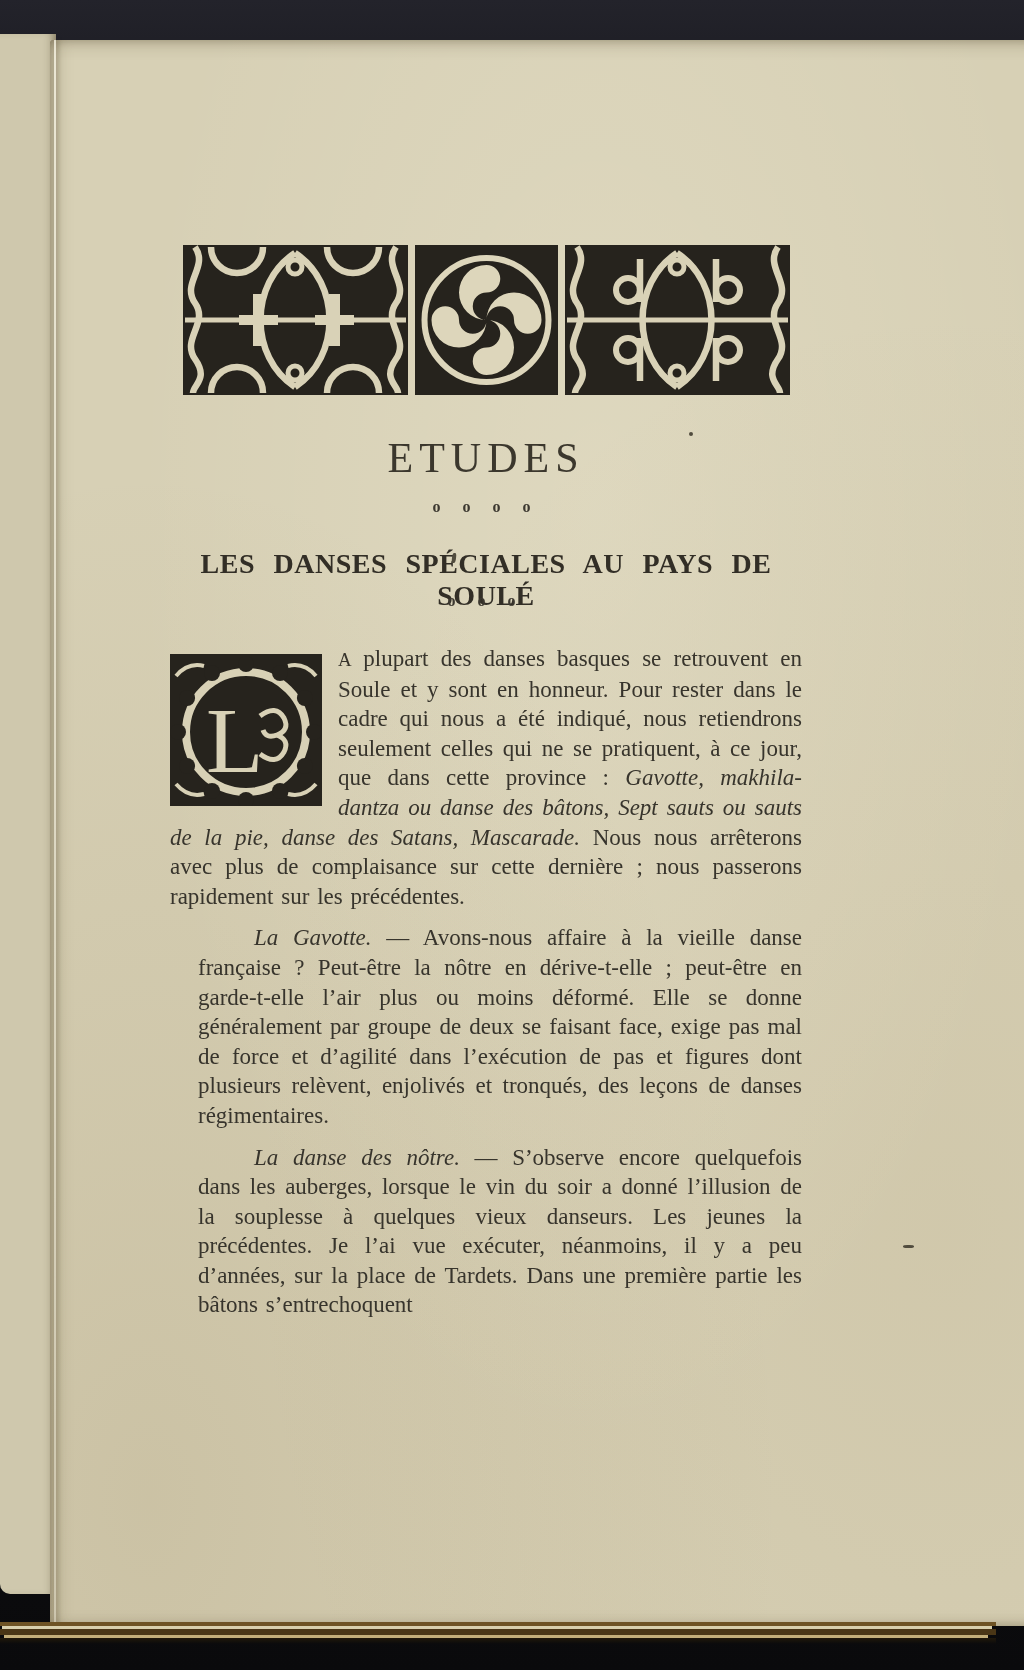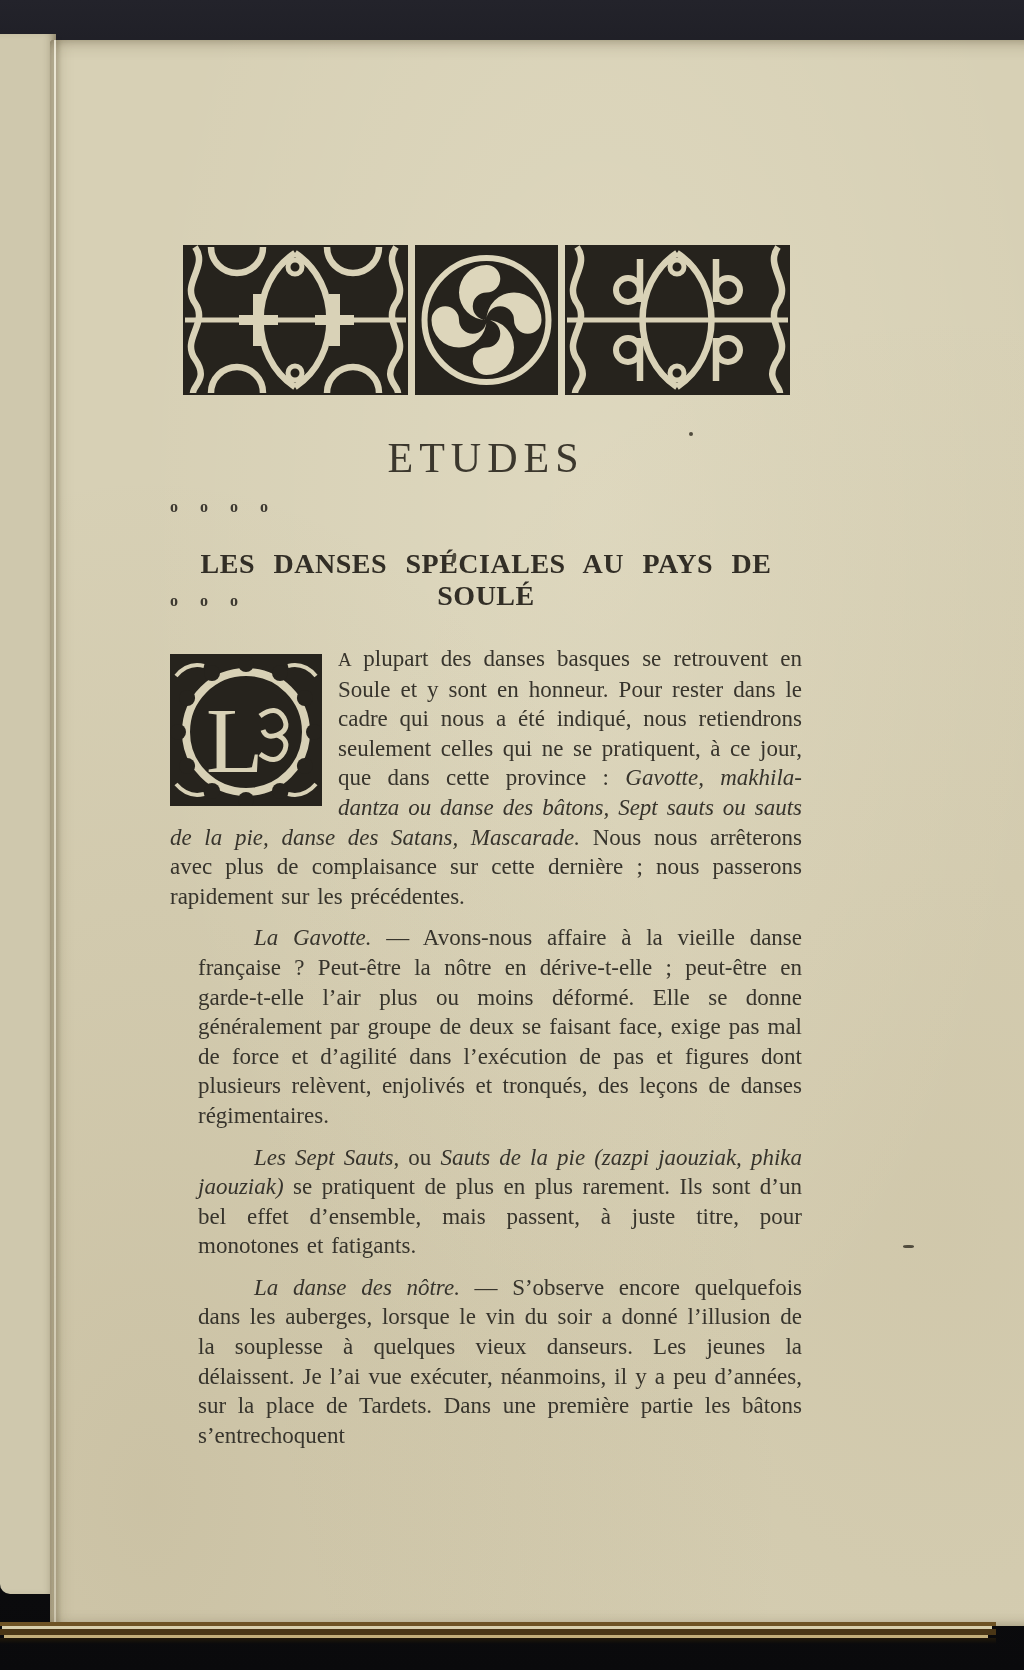--- a/index.html
+++ b/index.html
@@ -35,21 +35,21 @@
     background:linear-gradient(180deg,rgba(255,252,238,.7),rgba(255,252,238,.35));
     box-shadow:2px 0 4px rgba(70,56,30,.35);
   }
   .ornament-band{position:absolute;left:133px;top:205px;}
   .page-title{
     position:absolute;left:120px;top:394px;width:632px;text-align:center;
     font-size:42px;letter-spacing:6px;color:#3b372d;
     font-family:"Liberation Serif","DejaVu Serif",serif;
   }
   .dots{
-    position:absolute;left:120px;width:632px;
+    position:absolute;left:120px;width:632px;text-align:center;
     font-size:16px;letter-spacing:9px;color:#3c3830;font-weight:bold;
   }
   .dots-top{top:458px;}
   .dots-bottom{top:552px;}
   .section-title{
     position:absolute;left:120px;top:508px;width:632px;text-align:center;
     font-size:28px;font-weight:700;letter-spacing:.5px;word-spacing:11px;color:#322e26;
   }
   .article{
     position:absolute;left:120px;top:604px;width:632px;
@@ -178,22 +178,21 @@
       </g>
       <text x="36" y="118" font-size="94" fill="#d8d1b6" font-family="&quot;Liberation Serif&quot;,&quot;DejaVu Serif&quot;,serif">L</text>
       <g stroke="#d8d1b6" stroke-width="5" fill="none">
         <path d="M90,62 q16,-12 24,2 q6,12 -7,17 q-11,4 -14,-5"></path>
         <path d="M90,100 q16,12 24,-2 q6,-12 -7,-17"></path>
       </g>
     </svg>
   </span>
 <span class="sc">A </span><span class="rg">plupart des danses basques se retrouvent en Soule et y sont en honneur. Pour rester dans le cadre qui nous a été indiqué, nous retiendrons seulement celles qui ne se pratiquent, à ce jour, que dans cette province : </span><span class="it">Gavotte, makhila-dantza ou danse des bâtons, Sept sauts ou sauts de la pie, danse des Satans, Mascarade.</span><span class="rg"> Nous nous arrêterons avec plus de complaisance sur cette dernière ; nous passerons rapidement sur les précédentes.</span></p>
         <p class="para indent"><span class="it">La Gavotte.</span><span class="rg"> — Avons-nous affaire à la vieille danse française ? Peut-être la nôtre en dérive-t-elle ; peut-être en garde-t-elle l’air plus ou moins déformé. Elle se donne généralement par groupe de deux se faisant face, exige pas mal de force et d’agilité dans l’exécution de pas et figures dont plusieurs relèvent, enjolivés et tronqués, des leçons de danses régimentaires.</span></p>
-        <p class="para indent"><span class="it">Les Sept Sauts</span><span class="rg">, ou </span><span class="it">Sauts de la pie (zazpi jaouziak, phika jaouziak)</span><span class="rg"> se pratiquent de plus en plus rarement. Ils sont d’un bel effet d’ensemble, mais passent, à juste titre, pour monotones et fatigants.</span></p>
-        <p class="para indent"><span class="it">La danse des nôtre.</span><span class="rg"> — S’observe encore quelquefois dans les auberges, lorsque le vin du soir a donné l’illusion de la souplesse à quelques vieux danseurs. Les jeunes la délaissent. Je l’ai vue exécuter, néanmoins, il y a peu d’années, sur la place de Tardets. Dans une première partie les bâtons s’entrechoquent</span></p>
+        <p class="para indent"><span class="it">La danse des nôtre.</span><span class="rg"> — S’observe encore quelquefois dans les auberges, lorsque le vin du soir a donné l’illusion de la souplesse à quelques vieux danseurs. Les jeunes la précédentes. Je l’ai vue exécuter, néanmoins, il y a peu d’années, sur la place de Tardets. Dans une première partie les bâtons s’entrechoquent</span></p>
       </div>
 
     <div class="speck speck-apostrophe"></div>
     <div class="speck speck-dash"></div>
     <div class="speck speck-dot"></div>
   </div>
 
   <div class="page-stack">
     <div class="s1"></div>
     <div class="s2"></div>

